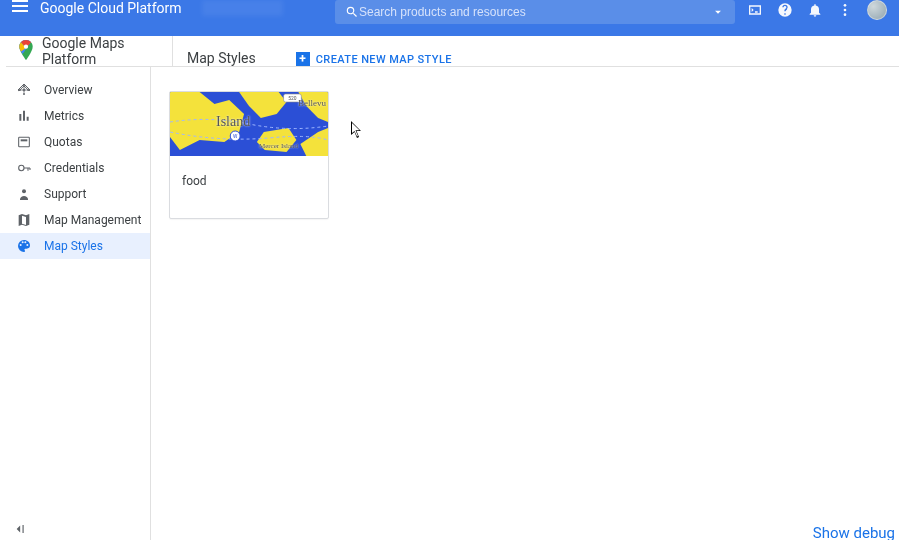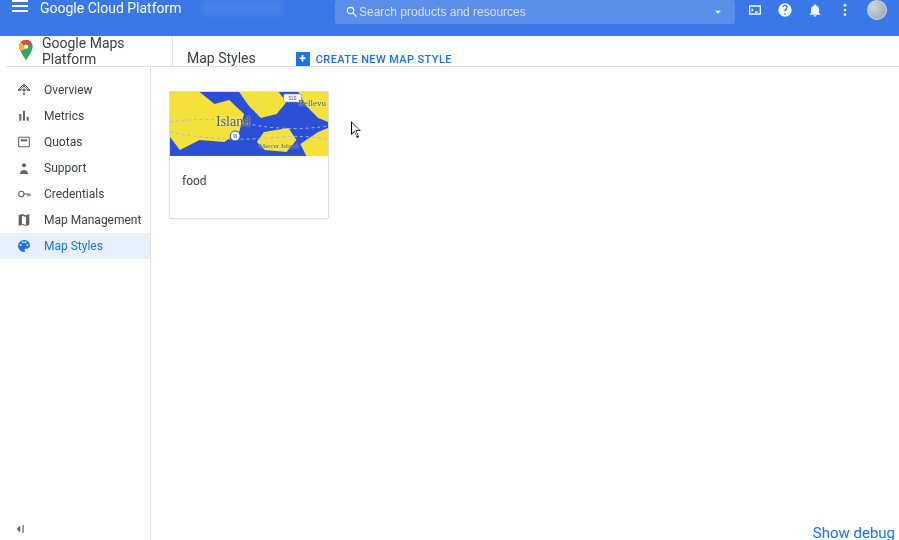--- a/index.html
+++ b/index.html
@@ -264,32 +264,32 @@
     <div class="side-item">
       <svg viewBox="0 0 24 24">
           <rect x="4" y="5" width="16" height="14" rx="1" fill="none" stroke="#5f6368" stroke-width="1.6"></rect>
           <rect x="7" y="8" width="10" height="3"></rect>
         </svg>
       <span>Quotas</span>
     </div>
 
     <div class="side-item">
       <svg viewBox="0 0 24 24">
+          <circle cx="8" cy="12" r="4" fill="none" stroke="#5f6368" stroke-width="1.6"></circle>
+          <path d="M12 12h9M18 12v4M21 12v3" stroke="#5f6368" stroke-width="1.6" fill="none"></path>
+        </svg>
+      <span>Credentials</span>
+    </div>
+
+    <div class="side-item">
+      <svg viewBox="0 0 24 24">
           <circle cx="12" cy="8" r="3"></circle>
           <path d="M6 20c0-3 3-5 6-5s6 2 6 5v1H6v-1z"></path>
         </svg>
       <span>Support</span>
-    </div>
-
-    <div class="side-item">
-      <svg viewBox="0 0 24 24">
-          <circle cx="8" cy="12" r="4" fill="none" stroke="#5f6368" stroke-width="1.6"></circle>
-          <path d="M12 12h9M18 12v4M21 12v3" stroke="#5f6368" stroke-width="1.6" fill="none"></path>
-        </svg>
-      <span>Credentials</span>
     </div>
 
     <div class="side-item">
       <svg viewBox="0 0 24 24">
           <path d="M9 3L4 5v16l5-2 6 2 5-2V3l-5 2-6-2zm0 2.5l6 2v12l-6-2v-12z"></path>
         </svg>
       <span>Map Management</span>
     </div>
 
     <div class="side-item active">

